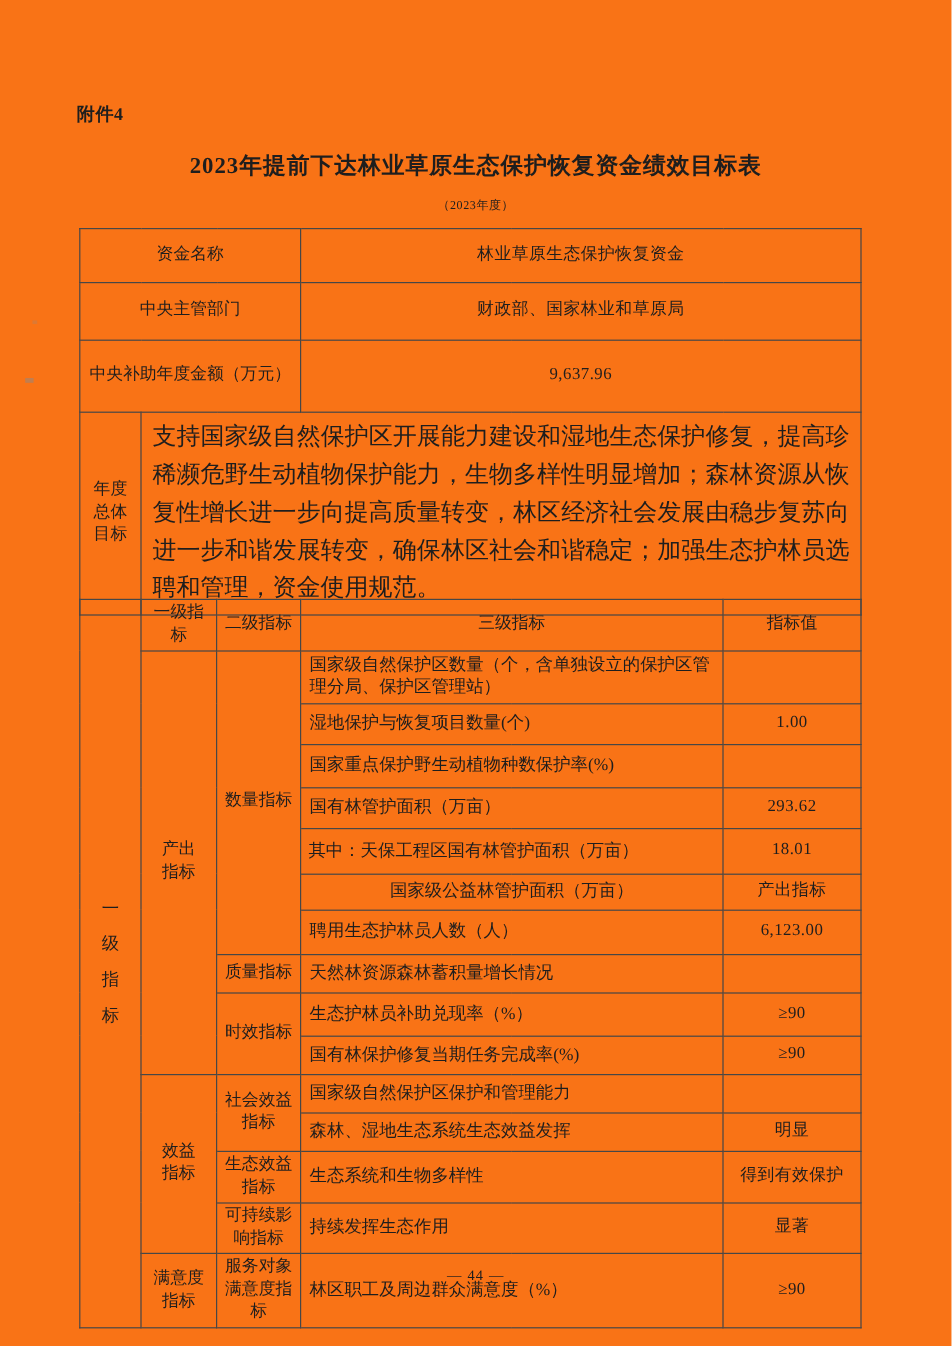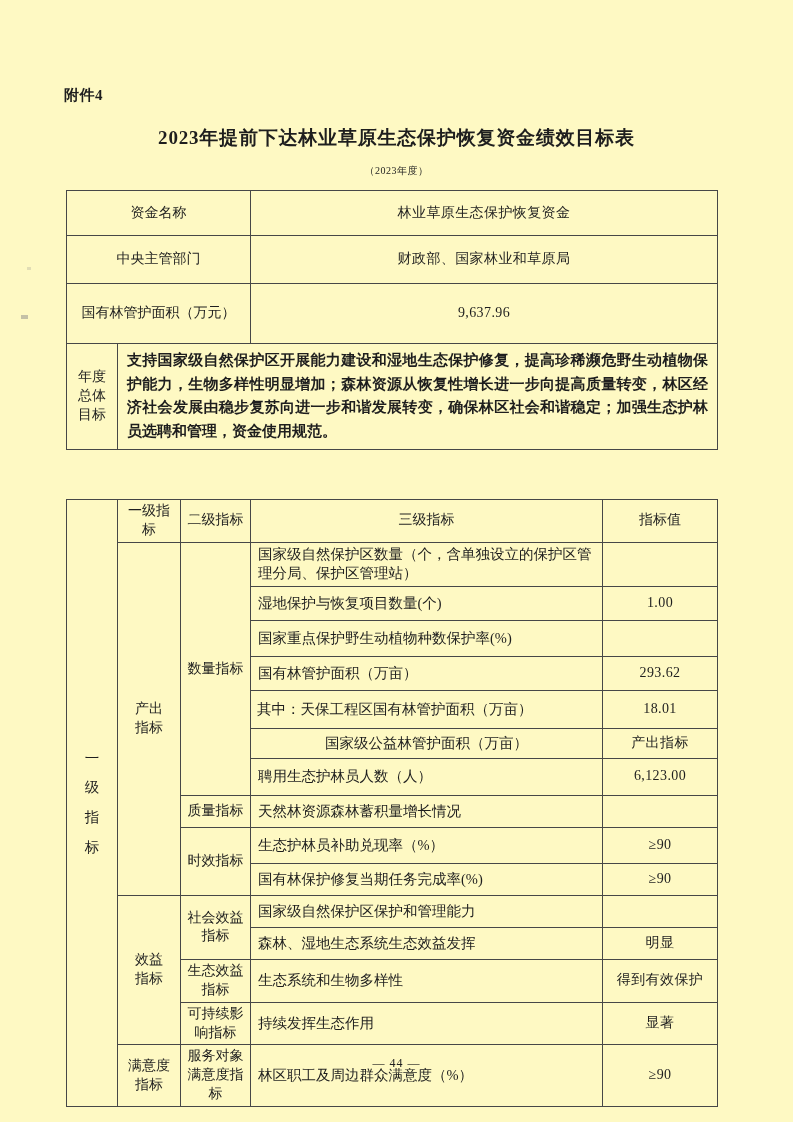--- a/index.html
+++ b/index.html
@@ -1,20 +1,20 @@
 <!DOCTYPE html>
 <html><head>
 <meta charset="utf-8">
 <style>
   * { box-sizing: border-box; }
   html,body { margin:0; padding:0; background:#ffffff; }
   .page {
     position: relative;
     width: 793px; height: 1122px;
-    background: #fef9c3;
+    background: #f97316;
     font-family: "Liberation Serif", "DejaVu Serif", serif;
     color: #1e1e1e;
     overflow: hidden;
   }
   .attachment {
     position:absolute; left:64px; top:86px;
     font-size:15px; font-weight:600; letter-spacing:0.5px;
   }
   .doc-title {
     position:absolute; left:0; top:125px; width:100%;
@@ -35,21 +35,21 @@
     padding:2px 6px; vertical-align:middle;
     overflow:hidden;
   }
   #info-table { top:190px; }
   #indicator-table { top:499px; }
   td.lab { text-align:center; }
   td.val { text-align:center; letter-spacing:0.4px; }
   td.name { text-align:left; padding-left:7px; font-size:14.5px; }
   td.name-indent { text-align:left; font-size:14.5px; }
   td.name-center { text-align:center; font-size:14.5px; }
-  td.goal-text { text-align:justify; padding:5px 9px; line-height:1.58; font-size:15px;font-weight:bold; }
+  td.goal-text { text-align:justify; padding:5px 9px; line-height:1.58; font-size:20px; }
   td.org-cell { text-align:left; padding:2px 3px; font-size:13.5px; line-height:1.4; }
   td.cwrap { text-align:center; }
   .wb { display:inline-block; word-break:break-all; line-break:anywhere; text-align:center; vertical-align:middle; }
   .w2 { width:2.05em; }
   .w3 { width:3.05em; }
   .w4 { width:4.08em; }
   .vertical-label { text-align:center; }
   .vertical-label .wb { width:1.15em; line-height:2.05; font-size:14.5px; }
   .page-number {
     position:absolute; left:0; top:1040px; width:100%;
@@ -83,21 +83,21 @@
     <tbody>
         <tr style="height:45px">
       <td colspan="3" class="lab">资金名称</td>
       <td colspan="3" class="val">林业草原生态保护恢复资金</td>
     </tr>
     <tr style="height:48px">
       <td colspan="3" class="lab">中央主管部门</td>
       <td colspan="3" class="val">财政部、国家林业和草原局</td>
     </tr>
     <tr style="height:60px">
-      <td colspan="3" class="lab">国有林管护面积（万元）</td>
+      <td colspan="3" class="lab">中央补助年度金额（万元）</td>
       <td colspan="3" class="val">9,637.96</td>
     </tr>
     <tr style="height:88px">
       <td class="cwrap">
         <span class="wb w2">年度总体目标</span>
       </td>
       <td colspan="5" class="goal-text">支持国家级自然保护区开展能力建设和湿地生态保护修复，提高珍稀濒危野生动植物保护能力，生物多样性明显增加；森林资源从恢复性增长进一步向提高质量转变，林区经济社会发展由稳步复苏向进一步和谐发展转变，确保林区社会和谐稳定；加强生态护林员选聘和管理，资金使用规范。</td>
     </tr>
   </tbody>
     </table>

